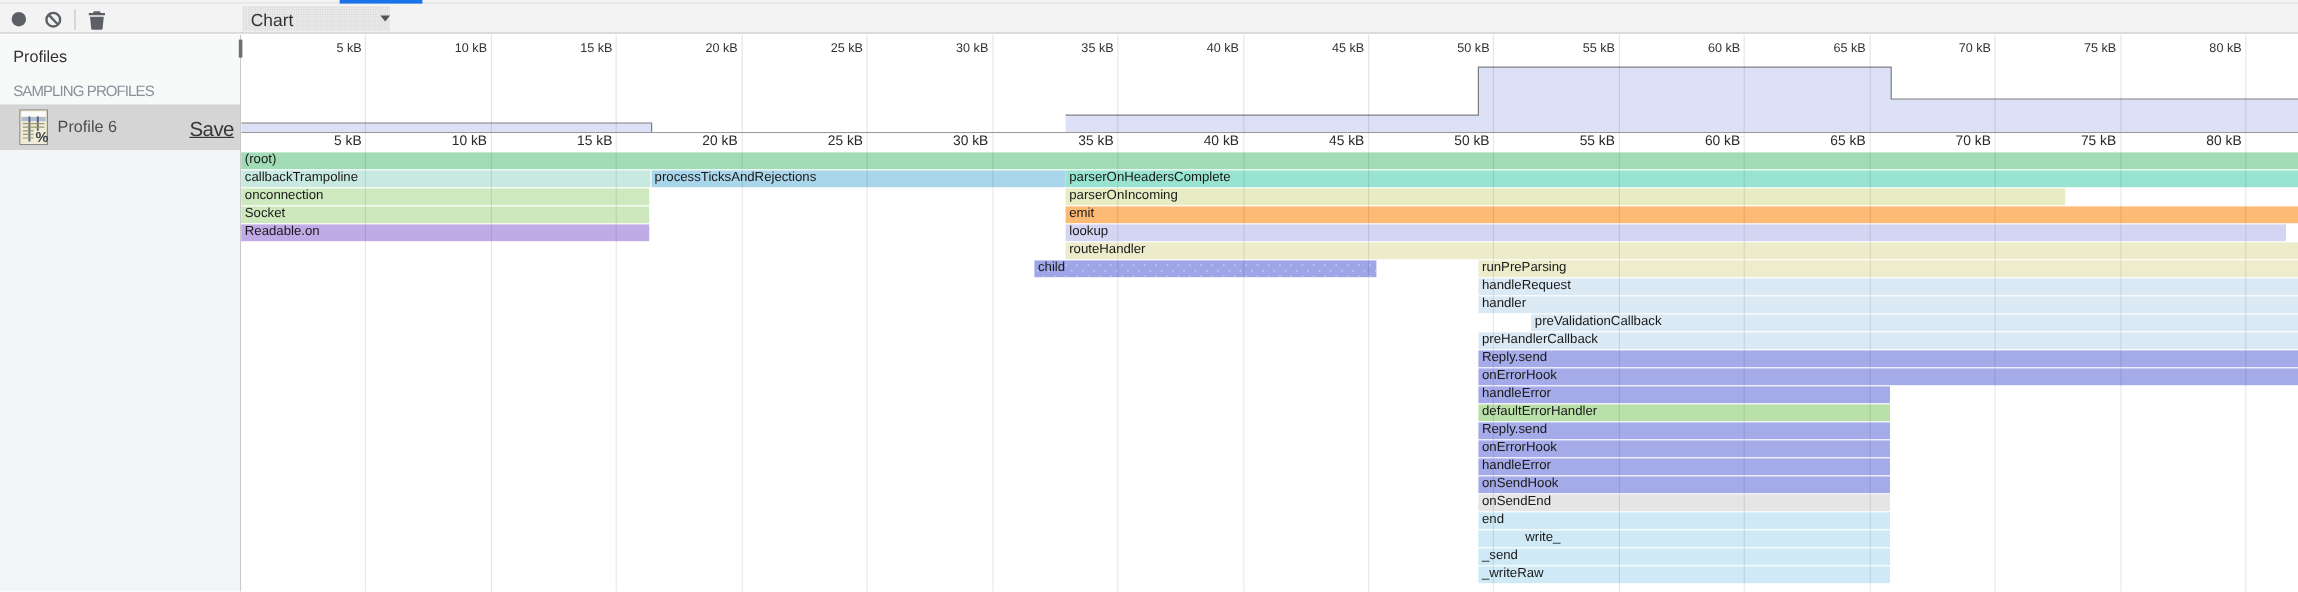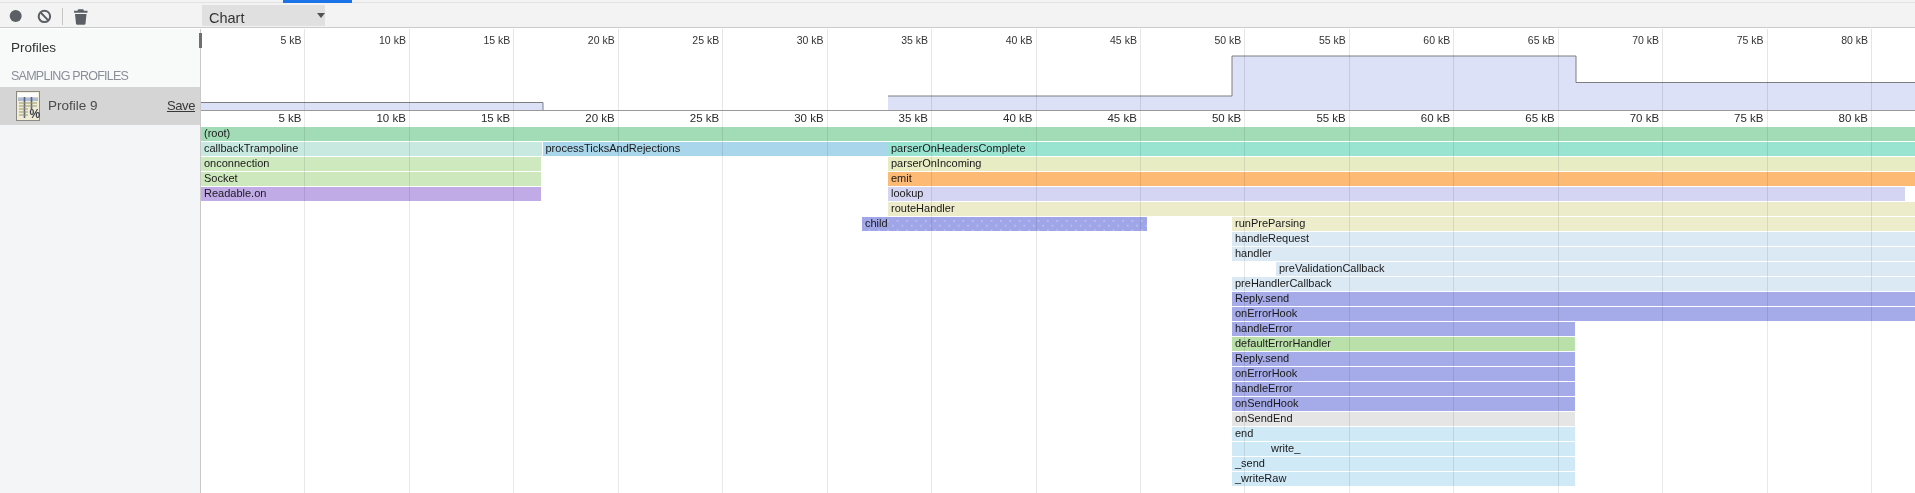--- a/index.html
+++ b/index.html
@@ -18,21 +18,21 @@
   #select span { position:absolute; left:7px; top:5px; font-size:14.5px; color:#333; }
   #selarrow { left:317px; top:13px; width:0; height:0; border-left:4px solid transparent;
     border-right:4px solid transparent; border-top:5.5px solid #505155; }
   
   #sidebar { left:0; top:29px; width:201px; height:464px; background:#f8f9f9;
     border-right:1px solid #c9c9c9; }
   #profiles-h { left:11px; top:11px; font-size:13.5px; color:#323232; }
   #sampling-h { left:11px; top:40px; font-size:12.5px; color:#8a8f99; letter-spacing:-0.75px; }
   #selrow { left:0; top:58px; width:200px; height:38px; background:#d5d5d5; }
   #profile1 { left:48px; top:11px; font-size:13.5px; color:#4c4c4c; }
-  #save { right:5px; top:11px; font-size:13px; letter-spacing:-0.4px; color:#383838; text-decoration:underline; }
+  #save { right:5px; top:11px; font-size:17px; letter-spacing:-0.4px; color:#383838; text-decoration:underline; }
   #belowrow { left:0; top:96px; width:200px; height:368px; background:#f4f5f6; }
   
   #overview { left:201px; top:29px; width:1714px; height:81px; background:#fff; }
   #ovdivider { left:201px; top:110px; width:1714px; height:1px; background:#999; }
   .gl { width:1px; background:rgba(0,0,0,0.10); top:0; }
   .ovlabel { font-size:10.5px; color:#333; width:60px; text-align:right; top:5px; }
   #handle { left:-2px; top:4px; width:3px; height:15px; background:#6f6f6f; }
   
   #flame { left:201px; top:111px; width:1714px; height:382px; background:#fff; }
   .mlabel { font-size:11.5px; color:#2a2a2a; width:60px; text-align:right; top:0.5px; }
@@ -71,21 +71,21 @@
         <line x1="15.5" y1="6" x2="15.5" y2="18" stroke="#5a6080" stroke-width="1.6"></line>
         <g stroke="#9a9a6e" stroke-width="1">
           <line x1="3" y1="12" x2="21" y2="12"></line>
           <line x1="3" y1="15" x2="21" y2="15"></line>
           <line x1="3" y1="18" x2="12" y2="18"></line>
           <line x1="3" y1="21" x2="12" y2="21"></line>
           <line x1="3" y1="24" x2="12" y2="24"></line>
         </g>
         <text x="13.5" y="27" font-size="12" font-weight="bold" fill="#3c4048" font-family="Liberation Sans">%</text>
       </svg>
-      <div class="abs" id="profile1">Profile 9</div>
+      <div class="abs" id="profile1">Profile 6</div>
       <div class="abs" id="save">Save</div>
     </div>
     <div class="abs" id="belowrow"></div>
   </div>
 
   <div class="abs" id="overview">
 
     <svg class="abs" style="left:0;top:0" width="1714" height="81" viewBox="0 0 1714 81">
       <path d="M0 73.5 H342 V81 H0 Z" fill="#dce1f8"></path>
       <path d="M687 67 H1031 V27 H1375 V53.5 H1714 V81 H687 Z" fill="#dce1f8"></path>
@@ -151,21 +151,21 @@
       <div class="abs mlabel" style="left:1398.1px">70 kB</div>
       <div class="abs mlabel" style="left:1502.5px">75 kB</div>
       <div class="abs mlabel" style="left:1607px">80 kB</div>
     </div>
     <div id="bars">
       <div class="bar" style="top:16.0px;left:0.0px;width:1714.0px;background:#a2dcb6;">(root)</div>
       <div class="bar" style="top:31.0px;left:0.0px;width:341.0px;background:#c7e9e0;">callbackTrampoline</div>
       <div class="bar" style="top:31.0px;left:341.5px;width:345.5px;background:#a9d6ea;">processTicksAndRejections</div>
       <div class="bar" style="top:31.0px;left:687.0px;width:1188px;background:#98e4d1;">parserOnHeadersComplete</div>
       <div class="bar" style="top:46.0px;left:0.0px;width:340.0px;background:#cfe9bf;">onconnection</div>
-      <div class="bar" style="top:46.0px;left:687.0px;width:1027.0px;background:#e7ecc3;">parserOnIncoming</div>
+      <div class="bar" style="top:46.0px;left:687.0px;width:833px;background:#e7ecc3;">parserOnIncoming</div>
       <div class="bar" style="top:61.0px;left:0.0px;width:340.0px;background:#cde8bd;">Socket</div>
       <div class="bar" style="top:61.0px;left:687.0px;width:1233px;background:#fdba74;">emit</div>
       <div class="bar" style="top:76.0px;left:0.0px;width:340.0px;background:#c1abe7;">Readable.on</div>
       <div class="bar" style="top:76.0px;left:687.0px;width:1017px;background:#d4d5f2;">lookup</div>
       <div class="bar" style="top:91.0px;left:687.0px;width:1027.0px;background:#edecca;">routeHandler</div>
       <div class="bar" style="top:106.0px;left:661px;width:285px;background:#9fa5e7;background-image:radial-gradient(circle, rgba(205,228,252,0.5) 0.6px, transparent 0.9px),radial-gradient(circle, rgba(205,228,252,0.5) 0.6px, transparent 0.9px);background-size:9.4px 9.4px;background-position:45px 4px, 49.7px 8.7px;">child</div>
       <div class="bar" style="top:106.0px;left:1031.0px;width:683.0px;background:#eeedcb;">runPreParsing</div>
       <div class="bar" style="top:121.0px;left:1031.0px;width:683.0px;background:#dbe9f4;">handleRequest</div>
       <div class="bar" style="top:136.0px;left:1031.0px;width:683.0px;background:#dbe9f4;">handler</div>
       <div class="bar" style="top:151.0px;left:1031.0px;width:683.0px;background:#dbe9f4;margin-left:44px;">preValidationCallback</div>

